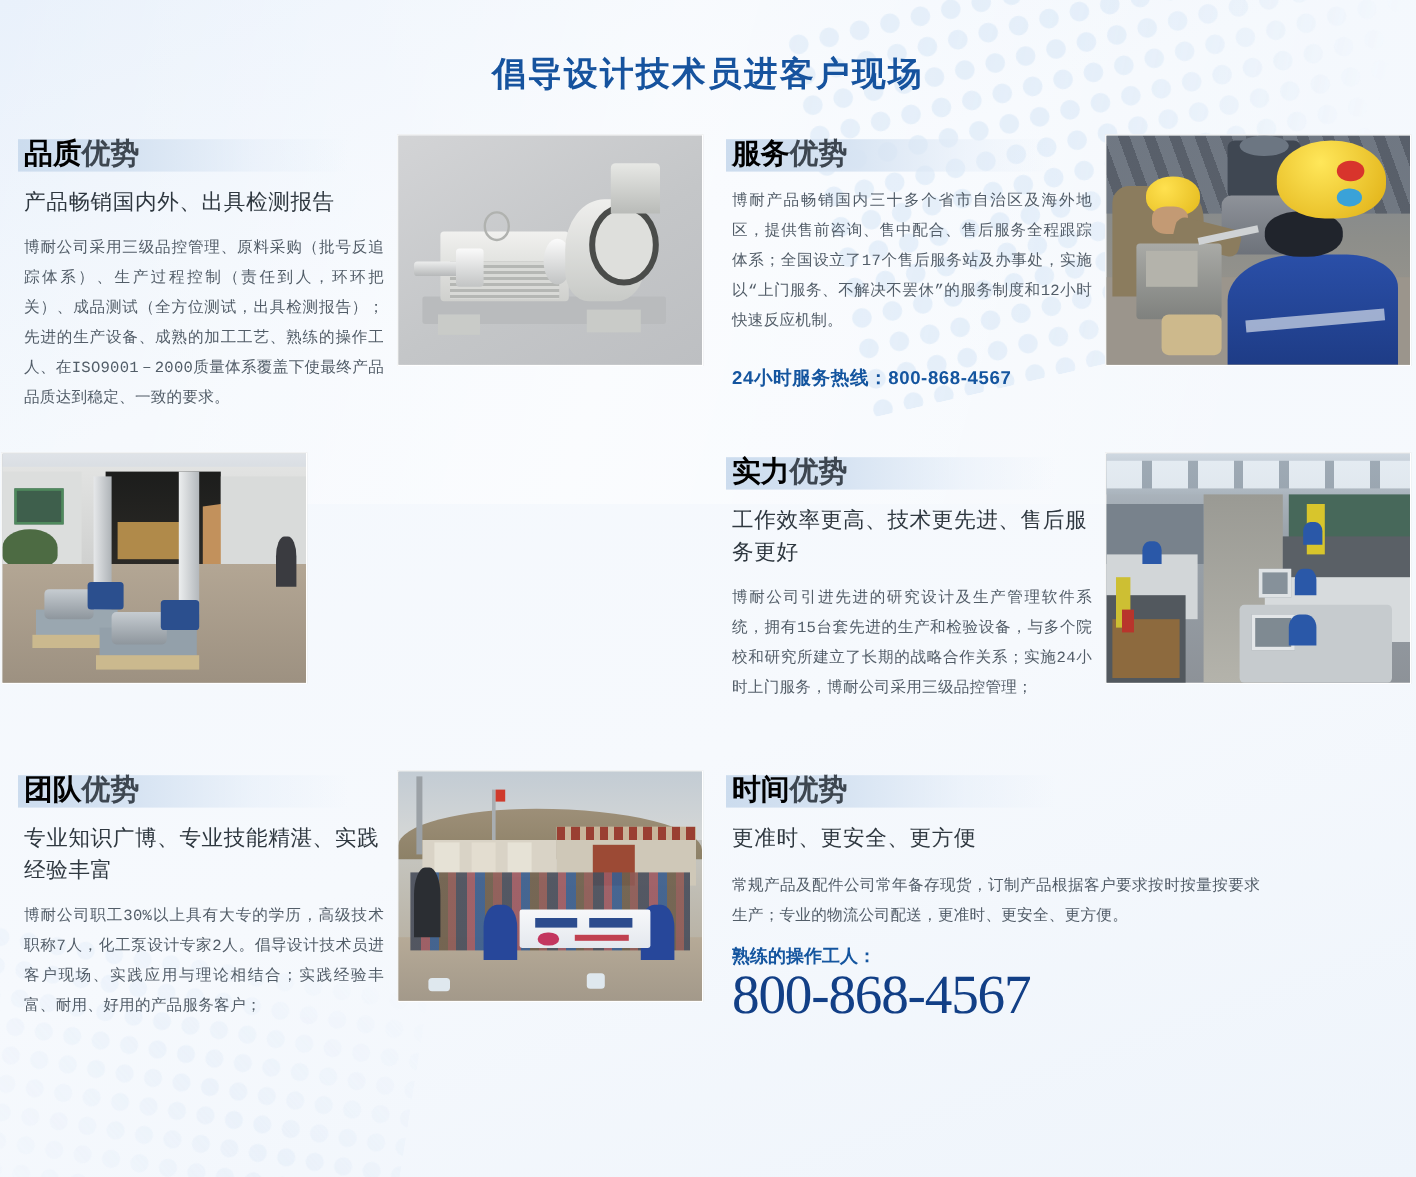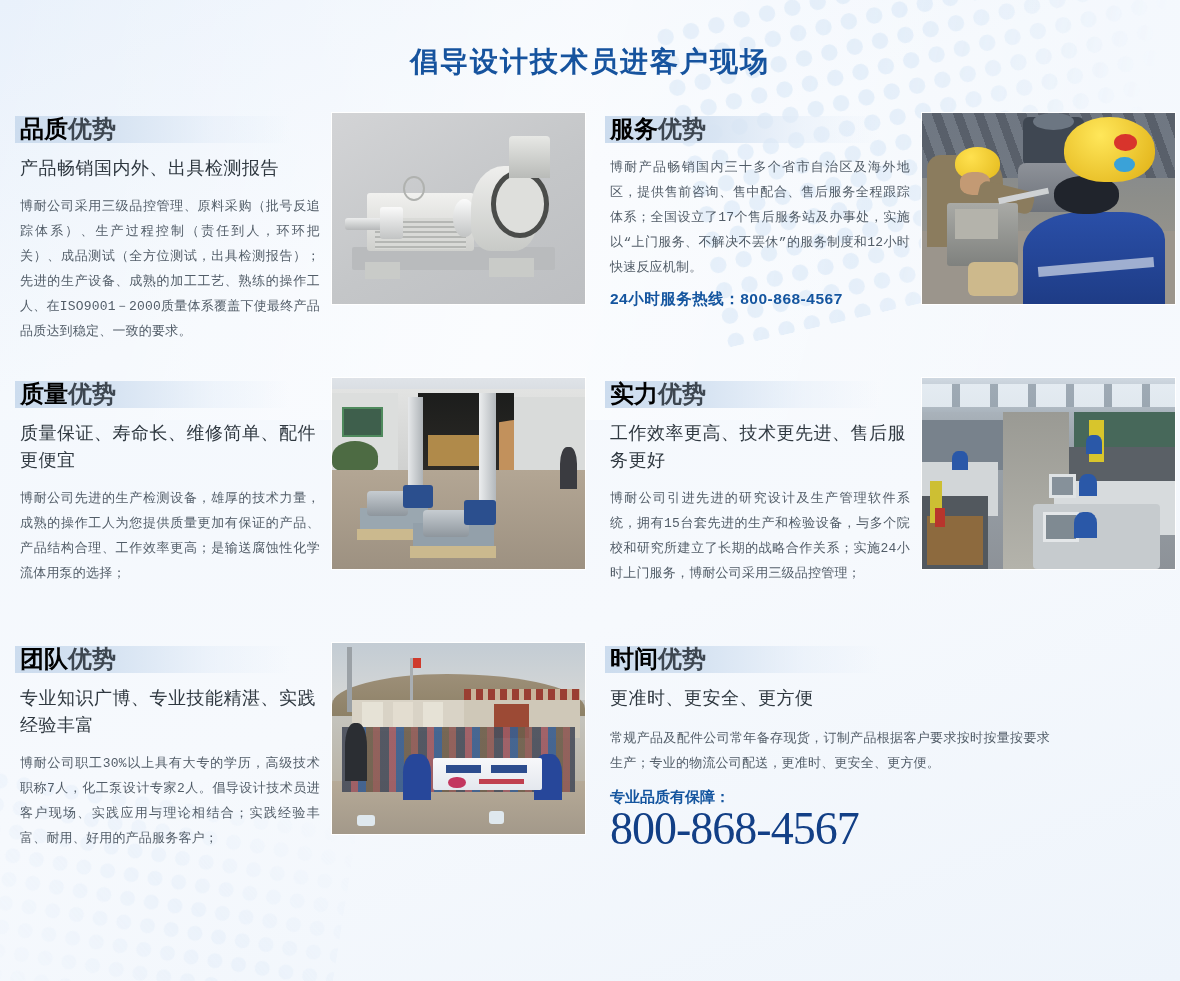--- a/index.html
+++ b/index.html
@@ -149,21 +149,21 @@
     padding-left: 5px;
     font-family: Liberation Mono, monospace;
   }
 
   
   .hotline {
     color: #14559f;
     font-size: 15.5px;
     font-weight: bold;
     letter-spacing: .5px;
-    margin-top: 9px;
+    margin-top: 25px;
     padding-left: 5px;
   }
   .order-label {
     color: #14559f;
     font-size: 15px;
     font-weight: bold;
     margin-top: 12px;
     padding-left: 5px;
   }
   .order-number {
@@ -387,30 +387,20 @@
               <div class="rect wb-dot2"></div>
           </div>
         </div>
       </div>
 
     </div>
 
     <div class="row">
 
       <div class="cell text-left">
-        <div class="txt">
-          <div class="head">
-            <div class="band"></div>
-            <div class="h-text">
-              <span class="h-a">质量</span><span class="h-b">优势</span>
-            </div>
-          </div>
-          <div class="sub">质量保证、寿命长、维修简单、配件更便宜</div>
-          <div class="body-copy">博耐公司先进的生产检测设备，雄厚的技术力量，成熟的操作工人为您提供质量更加有保证的产品、产品结构合理、工作效率更高；是输送腐蚀性化学流体用泵的选择；</div>
-        </div>
         <div class="pic">
           <div class="scene p3">
             <div class="rect sky"></div>
               <div class="rect wall"></div>
               <div class="rect wallL"></div>
             <div class="rect win"></div>
               <div class="rect bush"></div>
               <div class="rect door"></div>
             <div class="rect crate"></div>
               <div class="rect panel"></div>
@@ -516,21 +506,21 @@
       <div class="cell wide text-left">
         <div class="txt">
           <div class="head">
             <div class="band"></div>
             <div class="h-text">
               <span class="h-a">时间</span><span class="h-b">优势</span>
             </div>
           </div>
           <div class="sub">更准时、更安全、更方便</div>
           <div class="body-copy">常规产品及配件公司常年备存现货，订制产品根据客户要求按时按量按要求生产；专业的物流公司配送，更准时、更安全、更方便。</div>
-          <div class="order-label">专业品质有保障：</div>
+          <div class="order-label">熟练的操作工人：</div>
           <div class="order-number">800-868-4567</div>
         </div>
       </div>
 
     </div>
 
   </div>
 </div>
 
 </body></html>

